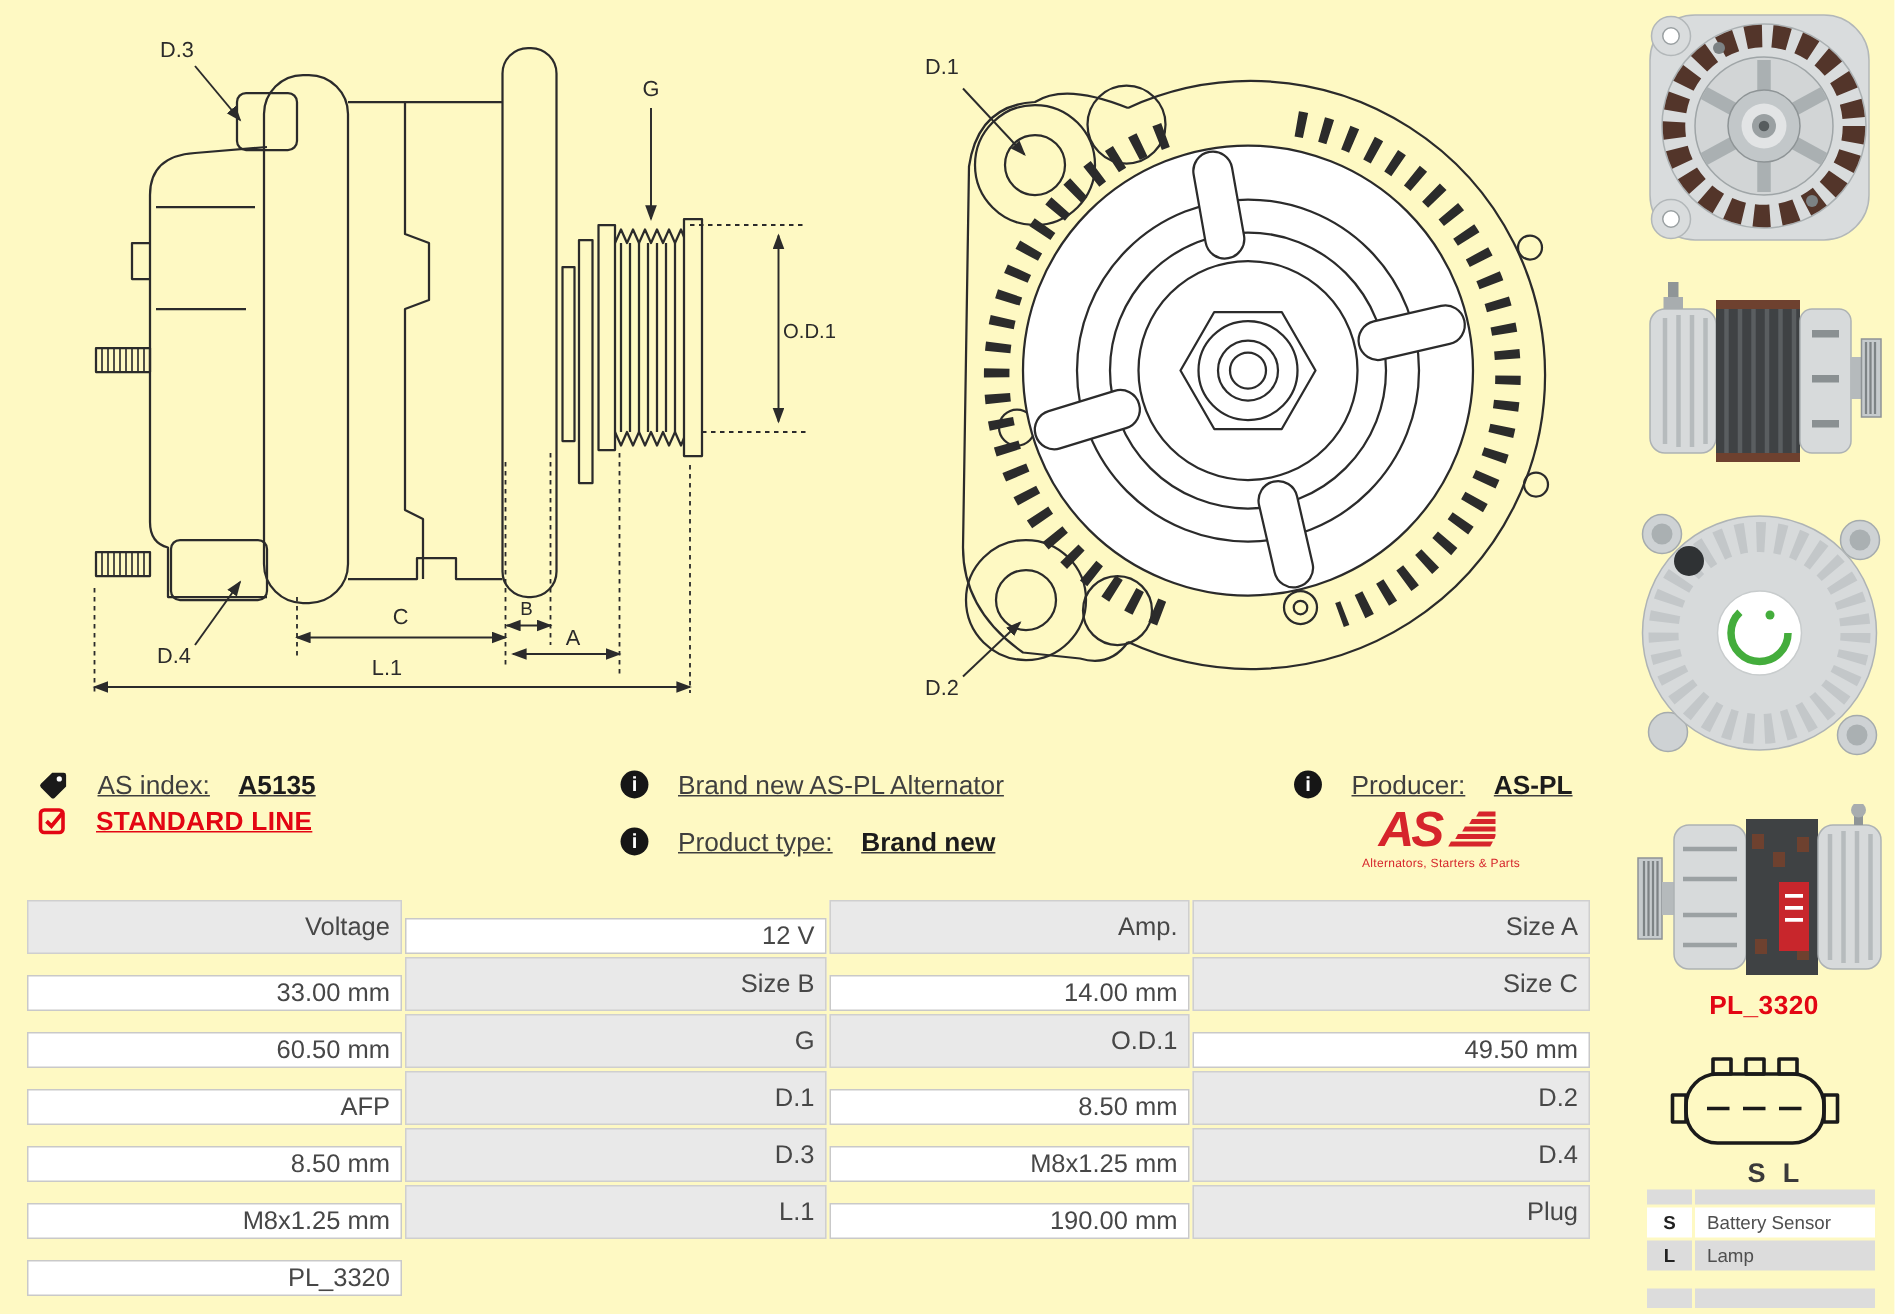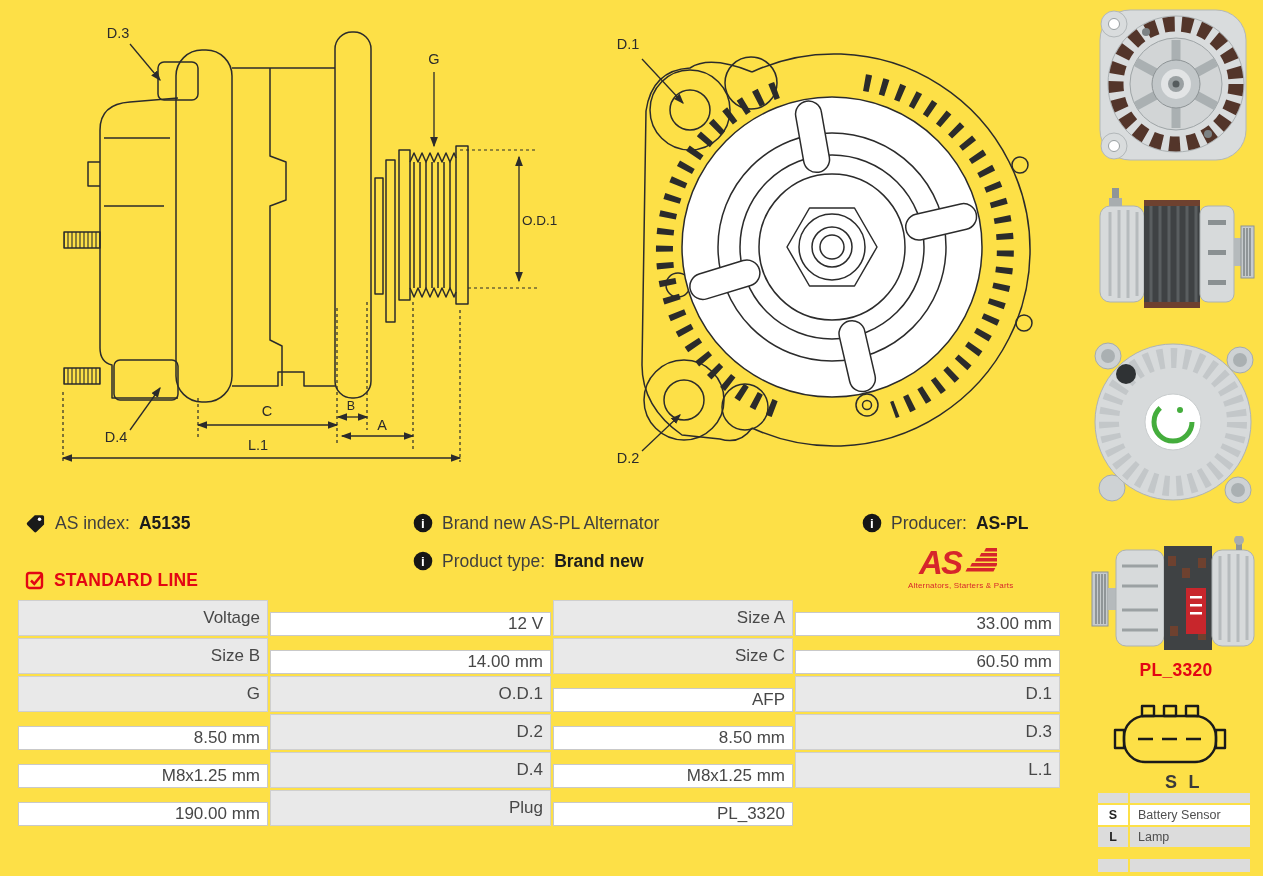--- a/index.html
+++ b/index.html
@@ -1,36 +1,36 @@
 <!DOCTYPE html>
 <html><head>
 <meta charset="utf-8">
 <style>
   html,body{margin:0;padding:0;background:#fff;}
-  .page{position:relative;width:1263px;height:876px;background:#fde047;overflow:hidden;
+  .page{position:relative;width:1263px;height:876px;background:#fef9c3;overflow:hidden;
         font-family:"Liberation Sans",sans-serif;color:#3f3f3f;}
   svg text{font-family:"Liberation Sans",sans-serif;}
 
   
   .draw{position:absolute;}
   .d-side{left:30px;top:10px;}
   .d-front{left:590px;top:15px;}
 
   
   .photo{position:absolute;}
 
   
-  .info-item{position:absolute;display:flex;align-items:center;gap:9px;font-size:17.5px;height:24px;}
+  .info-item{position:absolute;display:flex;align-items:center;gap:19px;font-size:17.5px;height:24px;text-decoration:underline;}
   .info-item b{color:#1c1c1c;}
   .red-line{color:#e30613;font-weight:bold;letter-spacing:.2px;}
   .ico{flex:0 0 auto;display:block;}
 
   
   .as-logo{position:absolute;left:908px;top:536px;width:100px;text-align:center;line-height:1;}
-  .as-mark{display:flex;align-items:flex-start;justify-content:center;margin-top:10px;}
+  .as-mark{display:flex;align-items:center;justify-content:center;}
   .as-text{font-style:italic;font-weight:bold;font-size:33px;color:#d6252b;letter-spacing:-2px;}
   .as-tagline{margin-top:3px;font-size:8px;color:#d6252b;letter-spacing:.2px;white-space:nowrap;}
 
   
   .spec{position:absolute;left:18px;top:600px;display:grid;
         grid-template-columns:250px 281px 240px 265px;
         grid-template-rows:repeat(7,36px);gap:2px;}
   .cell{border:1px solid #c9c9c9;font-size:17px;color:#474747;display:flex;
         align-items:center;justify-content:flex-end;padding-right:7px;box-sizing:border-box;}
   .lbl{background:#e9e9e9;border-color:#cfcfcf;}
@@ -290,21 +290,21 @@
 
   <div class="info-item" style="left:25px;top:511px">
     <svg class="ico" width="21" height="21" viewBox="0 0 24 24">
       <path d="M11.2,2.5 L20,2.5 A1.8,1.8 0 0 1 21.8,4.3 V13 L13.2,21.5 A2,2 0 0 1 10.4,21.5 L2.6,13.7 A2,2 0 0 1 2.6,10.9 Z" fill="#1a1a1a"></path>
       <circle cx="16.6" cy="7.2" r="2" fill="#fff"></circle>
     </svg>
     <span>AS index:</span>
     <b>A5135</b>
   </div>
 
-  <div class="info-item red-line" style="left:25px;top:568px">
+  <div class="info-item red-line" style="left:25px;top:535px">
     <svg class="ico" width="20" height="20" viewBox="0 0 20 20">
       <rect x="2" y="3" width="15" height="15" rx="2.5" fill="none" stroke="#e30613" stroke-width="2.4"></rect>
       <path d="M6,10.5 L9.3,13.8 L17,4.5" fill="none" stroke="#e30613" stroke-width="2.6"></path>
     </svg>
     <span>STANDARD LINE</span>
   </div>
 
   <div class="info-item" style="left:413px;top:511px">
     <svg class="ico" width="20" height="20" viewBox="0 0 20 20">
       <circle cx="10" cy="10" r="9.3" fill="#161616"></circle>
@@ -343,31 +343,33 @@
           <rect x="6" y="22" width="28" height="3.4"></rect>
         </g>
       </svg>
     </div>
     <div class="as-tagline">Alternators, Starters &amp; Parts</div>
   </div>
 
   <div class="spec">
     <div class="cell lbl">Voltage</div>
     <div class="cell val">12 V</div>
+    <div class="cell lbl">Amp.</div>
 
     <div class="cell lbl">Size A</div>
     <div class="cell val">33.00 mm</div>
     <div class="cell lbl">Size B</div>
     <div class="cell val">14.00 mm</div>
 
     <div class="cell lbl">Size C</div>
     <div class="cell val">60.50 mm</div>
     <div class="cell lbl">G</div>
 
     <div class="cell lbl">O.D.1</div>
+    <div class="cell val">49.50 mm</div>
     <div class="cell val">AFP</div>
 
     <div class="cell lbl">D.1</div>
     <div class="cell val">8.50 mm</div>
     <div class="cell lbl">D.2</div>
     <div class="cell val">8.50 mm</div>
 
     <div class="cell lbl">D.3</div>
     <div class="cell val">M8x1.25 mm</div>
     <div class="cell lbl">D.4</div>

